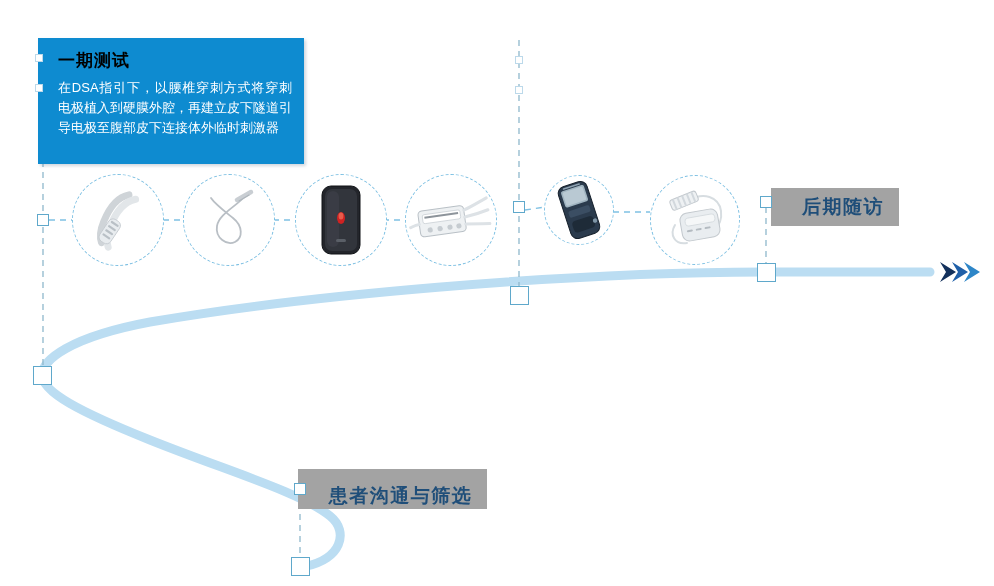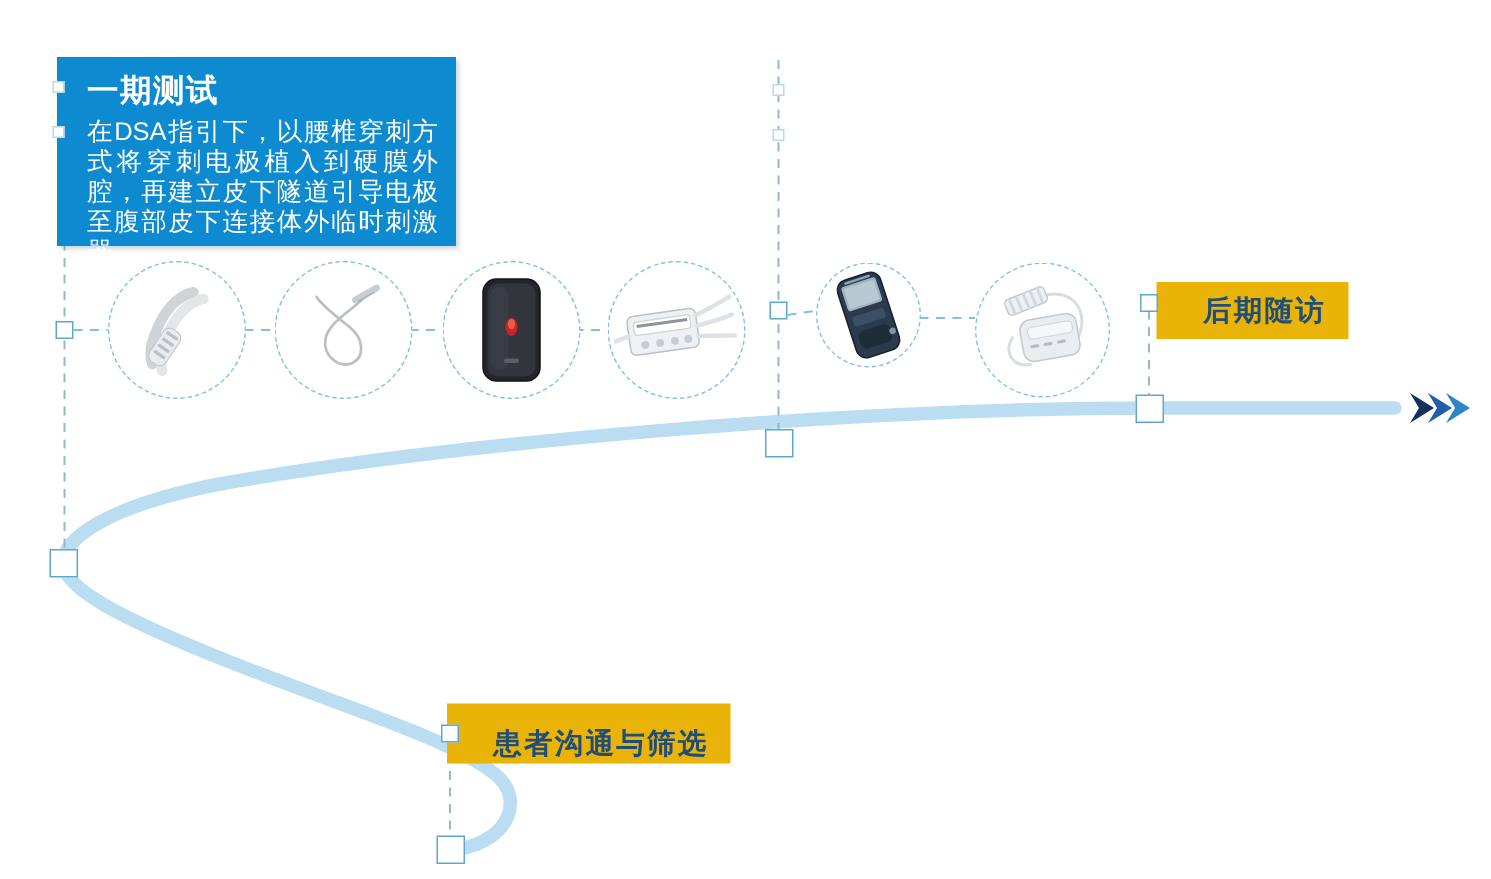--- a/index.html
+++ b/index.html
@@ -27,31 +27,31 @@
 
   
   .phase-box {
     position: absolute;
     background: #0E8BD0;
     box-sizing: border-box;
     padding: 8px 12px 10px 20px;
     box-shadow: 2px 2px 3px rgba(120,140,160,0.35);
   }
   .phase-title {
-    color: #ffffff;
-    font-size: 21px;
+    color: #000000;
+    font-size: 17px;
     font-weight: bold;
     letter-spacing: 1px;
     line-height: 30px;
     margin: 0 0 2px 0;
     white-space: nowrap;
   }
   .phase-desc {
     color: #ffffff;
-    font-size: 17px;
+    font-size: 13px;
     line-height: 20px;
     margin: 0;
     text-align: justify;
   }
   #phase-box-1 { left: 38px;  top: 38px;  width: 266px; height: 126px; }
   #phase-box-2 { left: 518px; top: 38px;  width: 232px; height: 126px; }
   #phase-box-2 .phase-desc { text-align: center; }
 
   
   .box-handle {
@@ -59,21 +59,21 @@
     width: 8px;
     height: 8px;
     background: #ffffff;
     border: 1px solid #bcd9ea;
     box-sizing: border-box;
   }
 
   
   .chip {
     position: absolute;
-    background: #eab308;
+    background: #a3a3a3;
     color: #1F4E79;
     font-size: 19px;
     font-weight: bold;
     letter-spacing: 1.5px;
     display: flex;
     align-items: center;
     justify-content: center;
     box-sizing: border-box;
     padding-left: 16px;
   }

